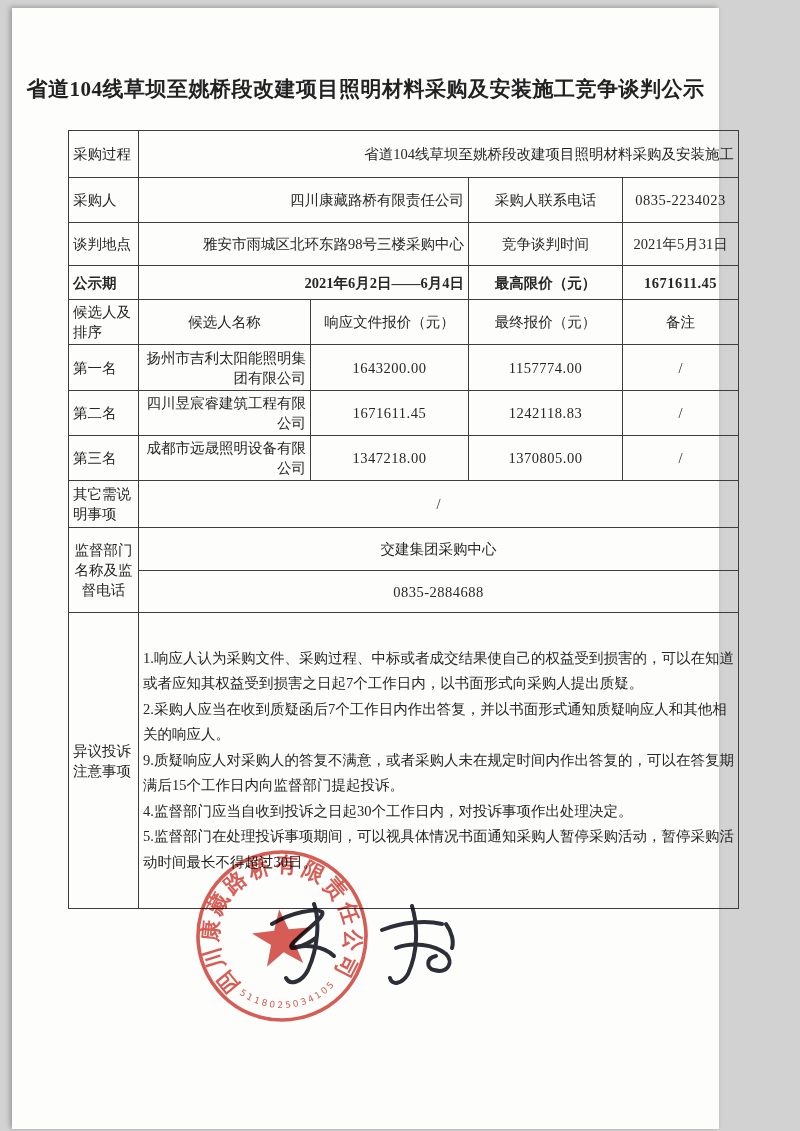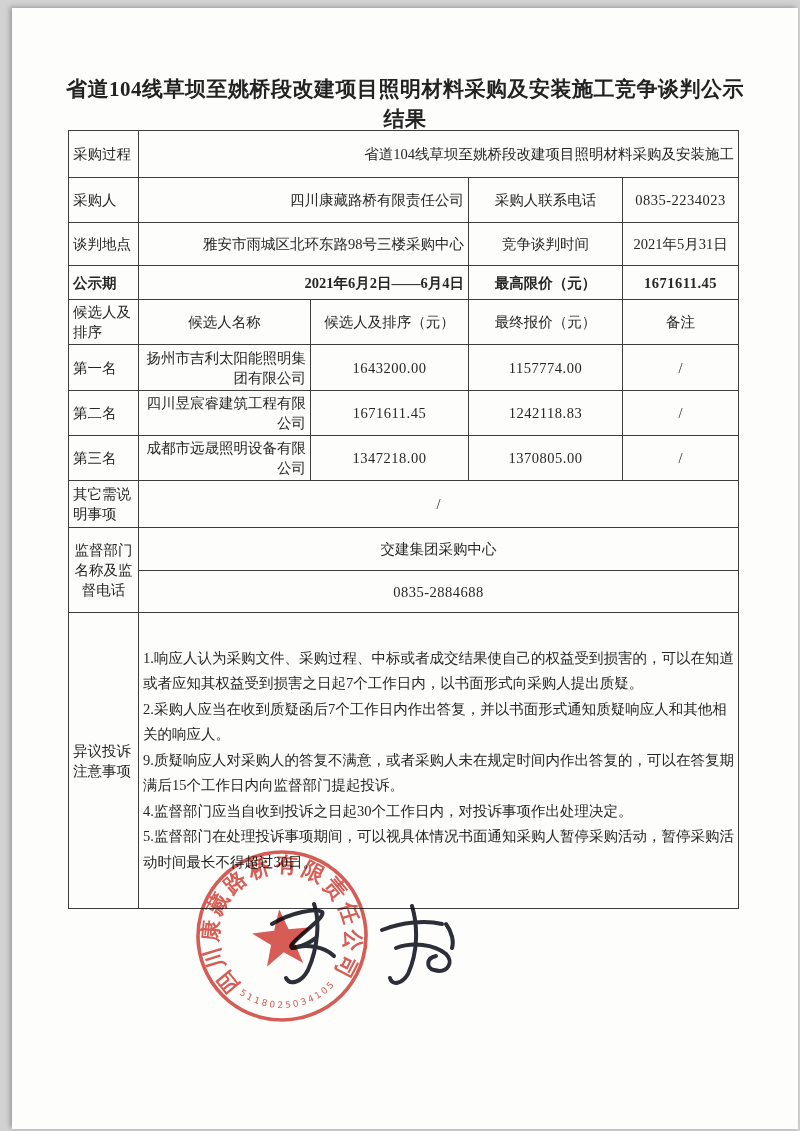--- a/index.html
+++ b/index.html
@@ -6,21 +6,21 @@
   html,body { width:800px; height:1131px; }
   body {
     background:#d2d2d2;
     font-family:"Liberation Serif","DejaVu Serif",serif;
     color:#2b2b2b;
     position:relative;
     overflow:hidden;
   }
   .scan-page {
     position:absolute; left:12px; top:8px;
-    width:786px; height:1121px;
+    width:707px; height:1121px;
     background:#fdfdfc;
     box-shadow:-2px -1px 5px rgba(0,0,0,0.28);
   }
   .doc-title {
     position:absolute; left:0; top:66px; width:100%;
     text-align:center; font-weight:bold;
     font-size:21px; line-height:30px;
     letter-spacing:0.5px; color:#222;
   }
   table.main-table {
@@ -72,21 +72,20 @@
     mix-blend-mode:multiply;
   }
 </style>
 </head>
 <body>
 
 <div class="scan-page">
 
   <div class="doc-title">
     <div>省道104线草坝至姚桥段改建项目照明材料采购及安装施工竞争谈判公示</div>
-    <div>结果</div>
   </div>
 
   <table class="main-table">
     <colgroup>
       <col style="width:70px">
         <col style="width:172px">
         <col style="width:158px">
         <col style="width:154px">
         <col style="width:116px">
     </colgroup>
@@ -109,21 +108,21 @@
       </tr>
       <tr class="r-publicity">
         <td class="lbl">公示期</td>
         <td class="val-left" colspan="2">2021年6月2日——6月4日</td>
         <td class="ctr">最高限价（元）</td>
         <td class="ctr num">1671611.45</td>
       </tr>
       <tr class="r-header">
         <td class="lbl">候选人及排序</td>
         <td class="ctr">候选人名称</td>
-        <td class="ctr">候选人及排序（元）</td>
+        <td class="ctr">响应文件报价（元）</td>
         <td class="ctr">最终报价（元）</td>
         <td class="ctr">备注</td>
       </tr>
       <tr class="r-cand1">
         <td class="lbl">第一名</td>
         <td class="val-left">扬州市吉利太阳能照明集团有限公司</td>
         <td class="ctr num">1643200.00</td>
         <td class="ctr num">1157774.00</td>
         <td class="ctr slash">/</td>
       </tr>

